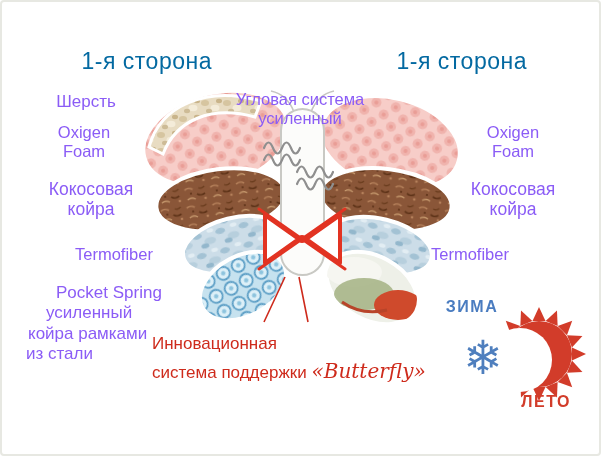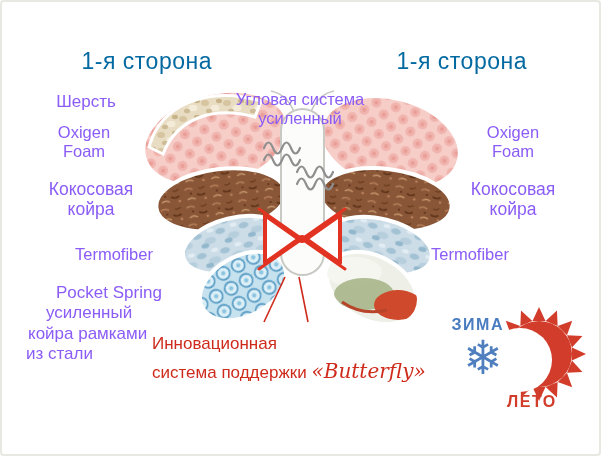--- a/index.html
+++ b/index.html
@@ -23,23 +23,23 @@
   #lbl-pocket .ps1{margin-left:20px;}
   #lbl-pocket .ps2{margin-left:2px;}
   #lbl-pocket .ps3{margin-left:0;}
   #lbl-corner{left:216px;top:88px;width:164px;font-size:16.5px;}
   #lbl-oxigen-right{left:465px;top:121px;width:92px;font-size:16.5px;}
   #lbl-coir-right{left:452px;top:177px;width:118px;font-size:17.5px;}
   #lbl-termo-right{left:416px;top:243px;width:104px;font-size:16.5px;}
   #caption{position:absolute;left:150px;top:330px;width:312px;
     color:#ce2b1c;font-size:17px;line-height:1.45;}
   #caption .brand{font-family:"DejaVu Serif",serif;font-style:italic;font-size:20px;}
-  #winter-label{position:absolute;left:438px;top:314px;width:64px;text-align:right;
+  #winter-label{position:absolute;left:438px;top:296px;width:64px;text-align:center;
     color:#4a7cc0;font-weight:bold;font-size:16px;letter-spacing:1.5px;}
-  #summer-label{position:absolute;left:505px;top:391px;width:64px;text-align:left;
+  #summer-label{position:absolute;left:505px;top:391px;width:64px;text-align:right;
     color:#d23c2a;font-weight:bold;font-size:16px;letter-spacing:1.5px;}
   #snowflake{position:absolute;left:452px;top:332px;width:58px;text-align:center;
     font-size:47px;line-height:1;color:#4f7fbe;font-family:"DejaVu Sans",sans-serif;}
   #butterfly-svg{position:absolute;left:0;top:0;}
   #season-svg{position:absolute;left:440px;top:296px;}
 </style>
 </head>
 <body>
 
 <div id="root">

